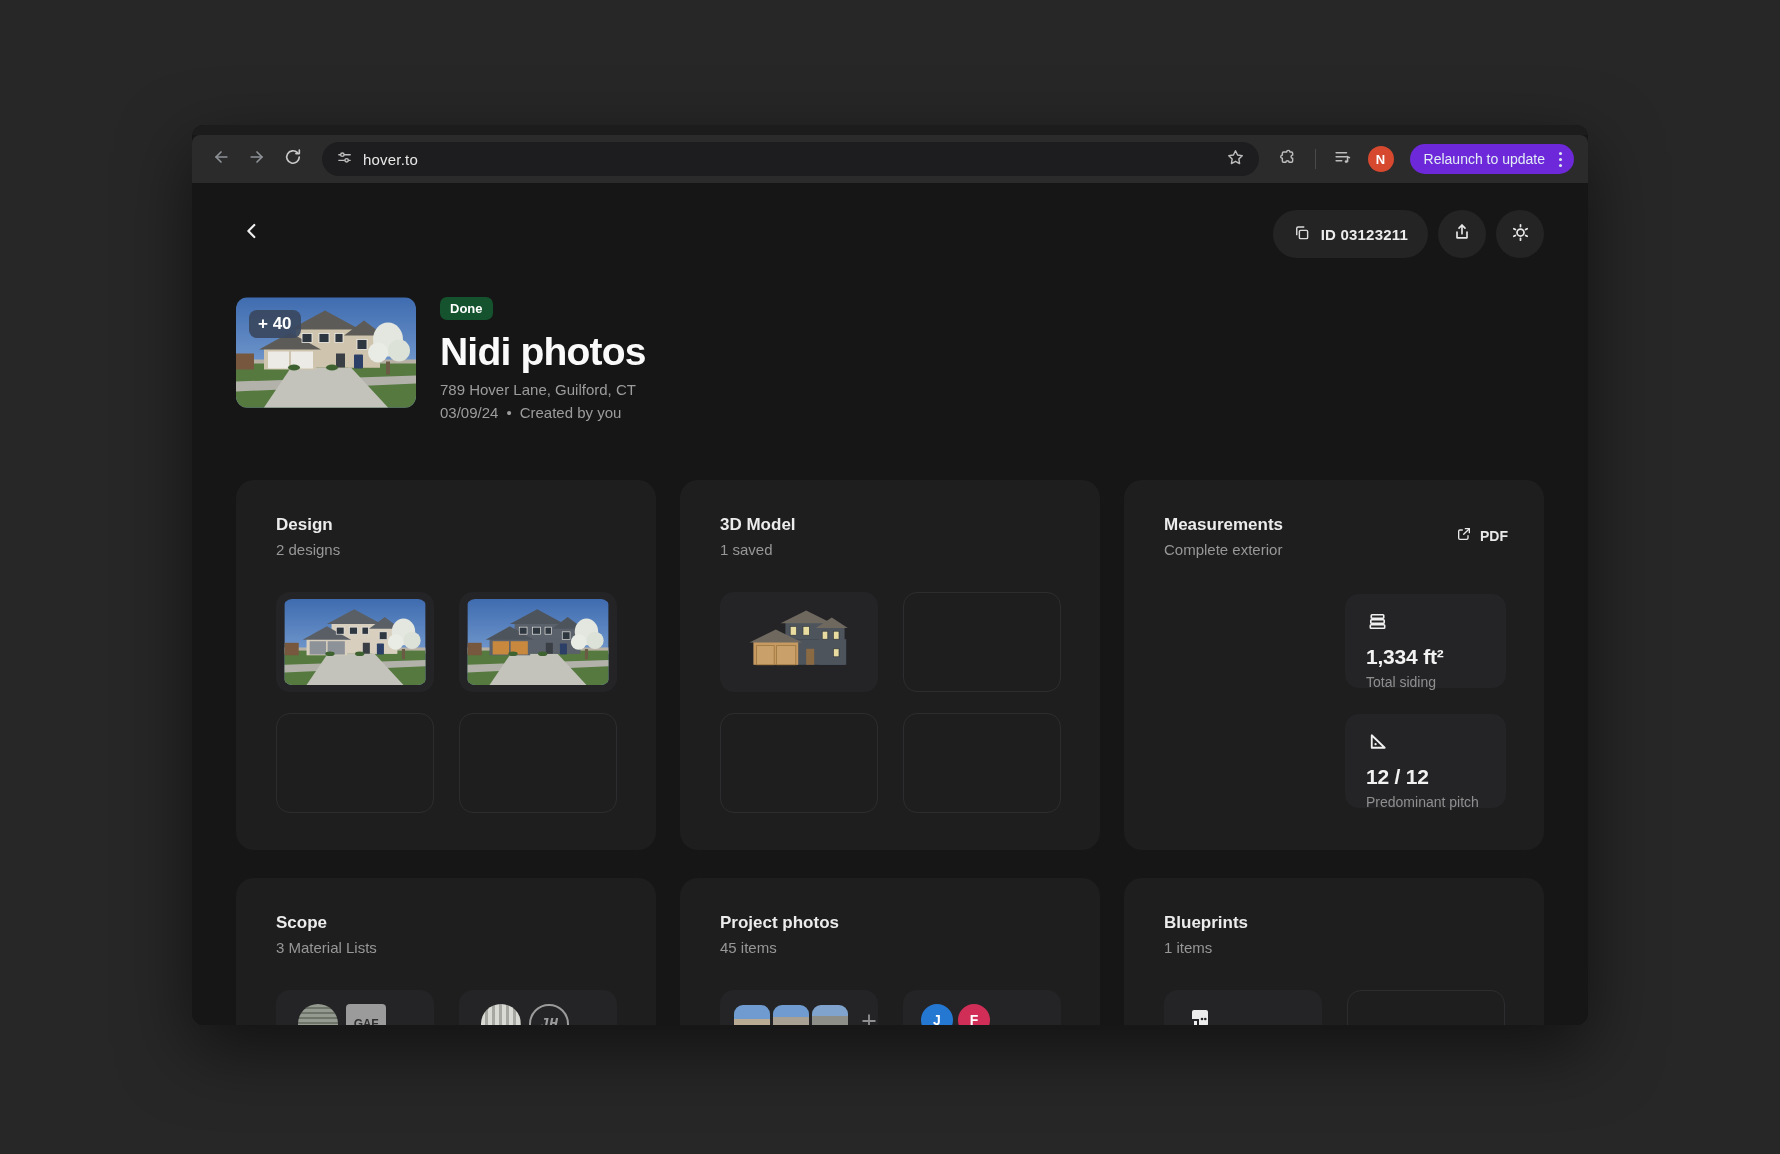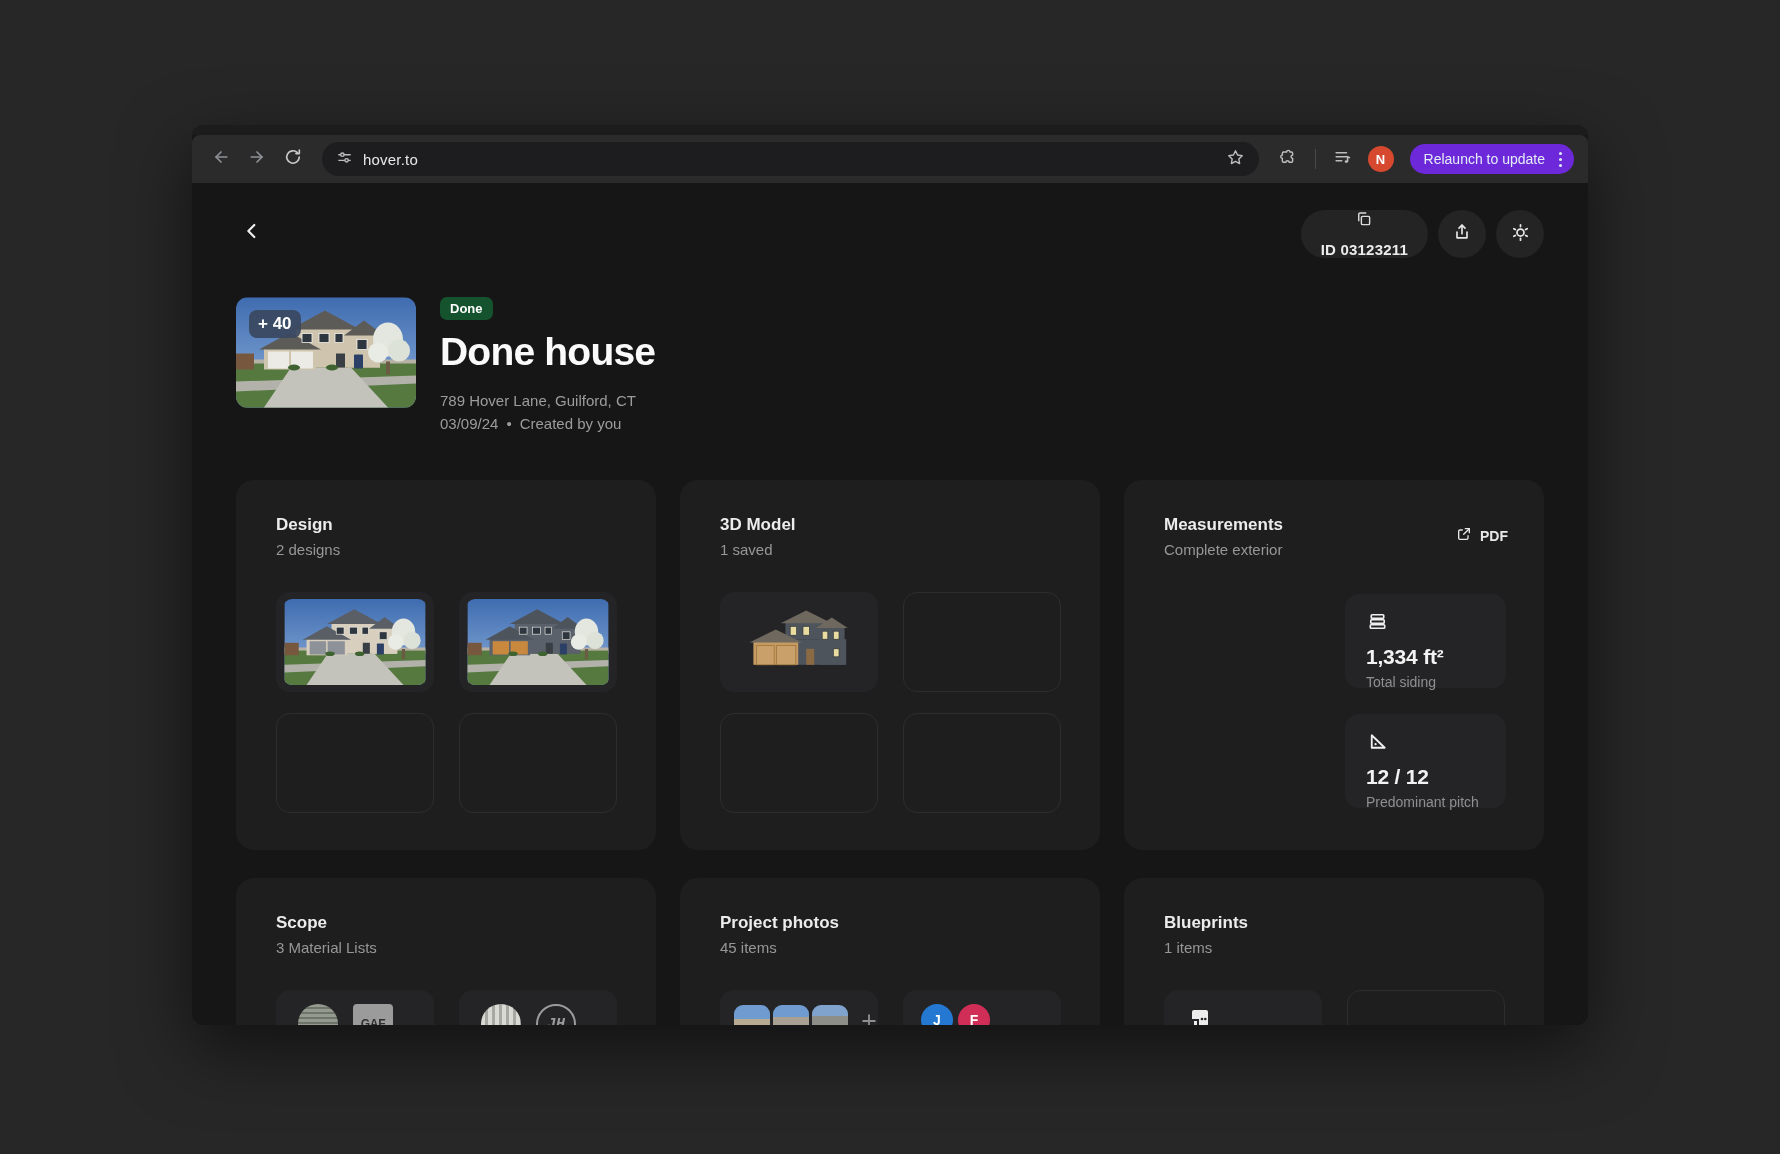--- a/index.html
+++ b/index.html
@@ -40,37 +40,37 @@
     color:#e3edf6; font-size:14px; font-weight:500;
   }
   .dots { display:flex; flex-direction:column; gap:3px; padding:0 6px; }
   .dots i { width:3px; height:3px; border-radius:50%; background:#dfe9f2; display:block; }
   
   .page { position:relative; height:842px; background:#161616; }
   .back-chip { position:absolute; left:44px; top:34px; width:32px; height:32px; display:flex; align-items:center; justify-content:center; }
   .hdr-right { position:absolute; right:44px; top:27px; display:flex; gap:10px; align-items:center; }
   .id-pill {
     height:48px; border-radius:24px; background:#242425; padding:0 20px;
-    display:flex; align-items:center; gap:10px; font-size:15px; font-weight:600; color:#ececec; letter-spacing:.2px;flex-direction:column;
+    display:flex; align-items:center; gap:10px; font-size:15px; font-weight:600; color:#ececec; letter-spacing:.2px;
   }
   .circle-btn { width:48px; height:48px; border-radius:50%; background:#242425; display:flex; align-items:center; justify-content:center; }
   
   .hero-thumb { position:absolute; left:44px; top:114px; width:180px; height:111px; border-radius:12px; overflow:hidden; }
   .hero-thumb svg { display:block; }
   .more-badge {
     position:absolute; left:13px; top:13px; padding:4px 9px; border-radius:8px;
     background:rgba(58,72,95,.92); color:#fff; font-size:17px; font-weight:600;
   }
   .proj-head { position:absolute; left:248px; top:114px; }
   .status-badge {
     display:inline-block; padding:4px 10px; border-radius:7px; color:#fff;
     font-size:13px; font-weight:700;
   }
   .proj-title { margin-top:10px; font-size:39px; font-weight:700; letter-spacing:-0.8px; color:#fafafa; }
-  .proj-addr { margin-top:18px; font-size:15px; color:#9c9c9c; }
+  .proj-addr { margin-top:7px; font-size:15px; color:#9c9c9c; }
   .proj-meta { margin-top:6px; font-size:15px; color:#9c9c9c; display:flex; gap:8px; align-items:center; }
   
   .card { position:absolute; width:420px; background:#1e1e1f; border-radius:18px; }
   .row1 { top:297px; height:370px; }
   .row2 { top:695px; height:330px; }
   .c1 { left:44px; } .c2 { left:488px; } .c3 { left:932px; }
   .card-title { position:absolute; left:40px; top:35px; font-size:17px; font-weight:600; color:#ececec; }
   .card-sub { position:absolute; left:40px; top:61px; font-size:15px; color:#979797; }
   .pdf-link { position:absolute; right:36px; top:46px; display:flex; align-items:center; gap:8px; font-size:14px; font-weight:600; color:#e8e8e8; }
   .tile { position:absolute; width:158px; height:100px; border-radius:14px; }
@@ -81,21 +81,21 @@
   .thumb-frame { position:absolute; inset:7px; border-radius:9px; overflow:hidden; }
   .thumb-frame svg { display:block; }
   .model-wrap { position:absolute; inset:0; display:flex; align-items:center; justify-content:center; }
   
   .stat { position:absolute; width:161px; height:94px; border-radius:14px; background:#242426; padding:16px 0 0 21px; }
   .scol1 { left:38px; } .scol2 { left:221px; }
   .srow1 { top:114px; } .srow2 { top:234px; }
   .stat .val { margin-top:8px; font-size:21px; font-weight:700; color:#f2f2f2; letter-spacing:-.2px; }
   .stat .lab { margin-top:5px; font-size:14px; color:#8f8f8f; }
   
-  .logo-row { position:absolute; left:22px; top:14px; display:flex; gap:15px; align-items:center; }
+  .logo-row { position:absolute; left:22px; top:14px; display:flex; gap:8px; align-items:center; }
   .tex-circle { width:40px; height:40px; border-radius:50%; }
   .tex-roof { background:repeating-linear-gradient(180deg,#949a90 0 3px,#6e7468 3px 5px); }
   .tex-siding { background:repeating-linear-gradient(90deg,#dadad5 0 4px,#a8a8a2 4px 7px); }
   .gaf-logo { width:40px; height:40px; border-radius:4px; background:#9b9b9b; color:#2f2f2f; font-weight:700; font-size:12px; letter-spacing:-.3px; display:flex; align-items:center; justify-content:center; }
   .jh-logo { width:40px; height:40px; border-radius:50%; border:2.5px solid #9b9b9b; color:#9b9b9b; font-family:Liberation Mono, monospace; font-style:italic; font-weight:700; font-size:15px; display:flex; align-items:center; justify-content:center; }
   .photo-row { position:absolute; left:14px; top:15px; display:flex; gap:3px; align-items:center; }
   .pthumb { width:36px; height:36px; border-radius:9px; }
   .pt1 { background:linear-gradient(180deg,#6f9bd1 0 40%,#b9ab93 40% 72%,#4e7a3c 72%); }
   .pt2 { background:linear-gradient(180deg,#6f9bd1 0 34%,#a8a193 34% 70%,#55803f 70%); }
   .pt3 { background:linear-gradient(180deg,#7fa3cd 0 30%,#8e8e88 30% 78%,#5b7a46 78%); }
@@ -271,21 +271,21 @@
         <rect x="150" y="64" width="4" height="13" fill="#6b5a44"></rect>
         <rect x="118" y="57" width="9" height="14" rx="1" fill="#2c3f66"></rect>
         <ellipse cx="58" cy="70" rx="6" ry="3" fill="#3f6330"></ellipse>
           <ellipse cx="96" cy="70" rx="6" ry="3" fill="#3f6330"></ellipse>
       </svg>
       <span class="more-badge">+ 40</span>
     </div>
 
     <div class="proj-head">
       <span class="status-badge" style="background: #14532d;">Done</span>
-      <div class="proj-title">Done house</div>
+      <div class="proj-title">Nidi photos</div>
       <div class="proj-addr">789 Hover Lane, Guilford, CT</div>
       <div class="proj-meta">
         <span>03/09/24</span>
         <span>•</span>
         <span>Created by you</span>
       </div>
     </div>
 
     <div class="card row1 c1">
       <div class="card-title">Design</div>

